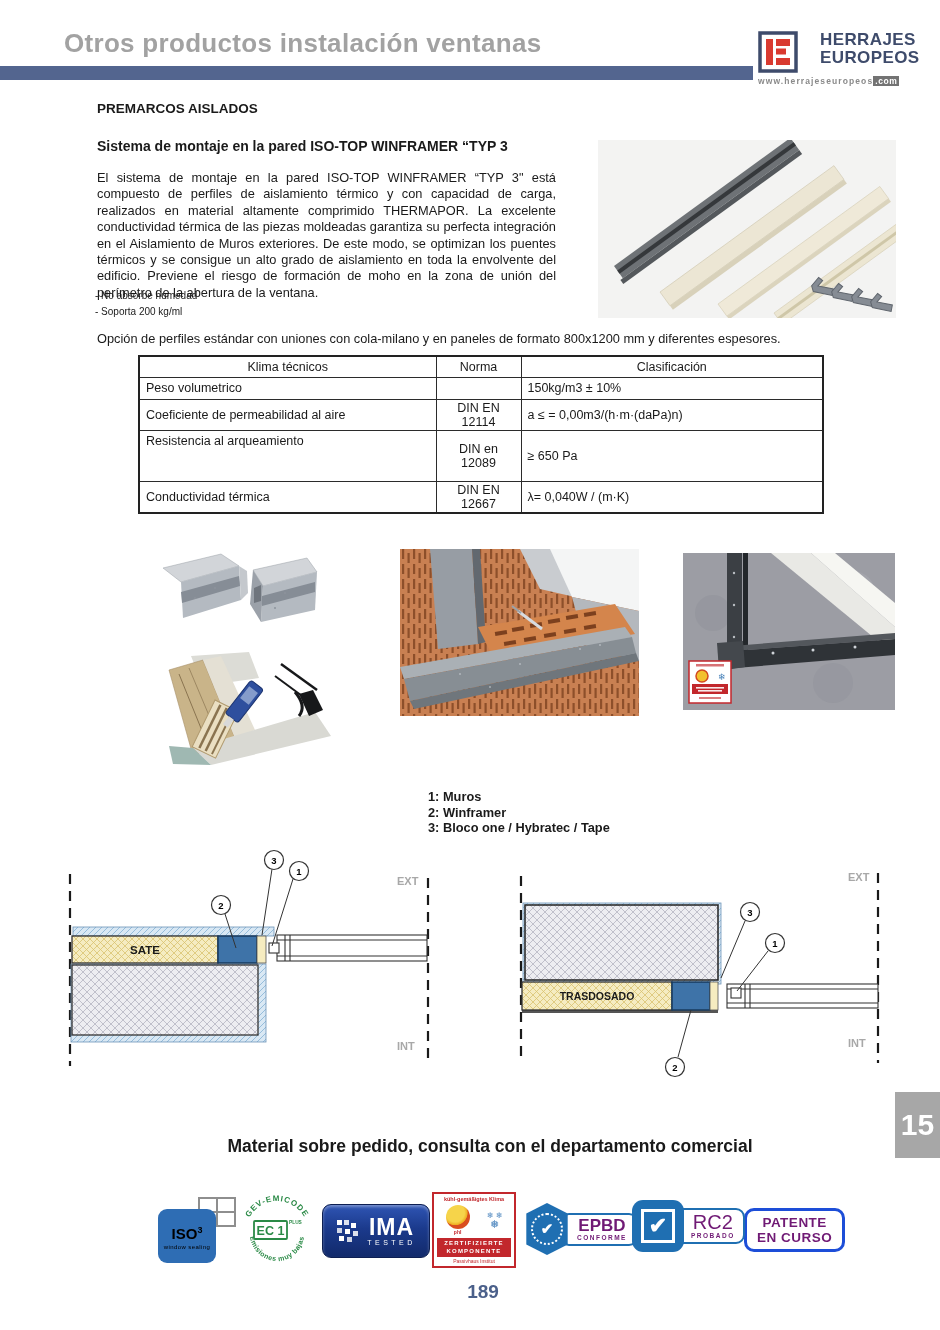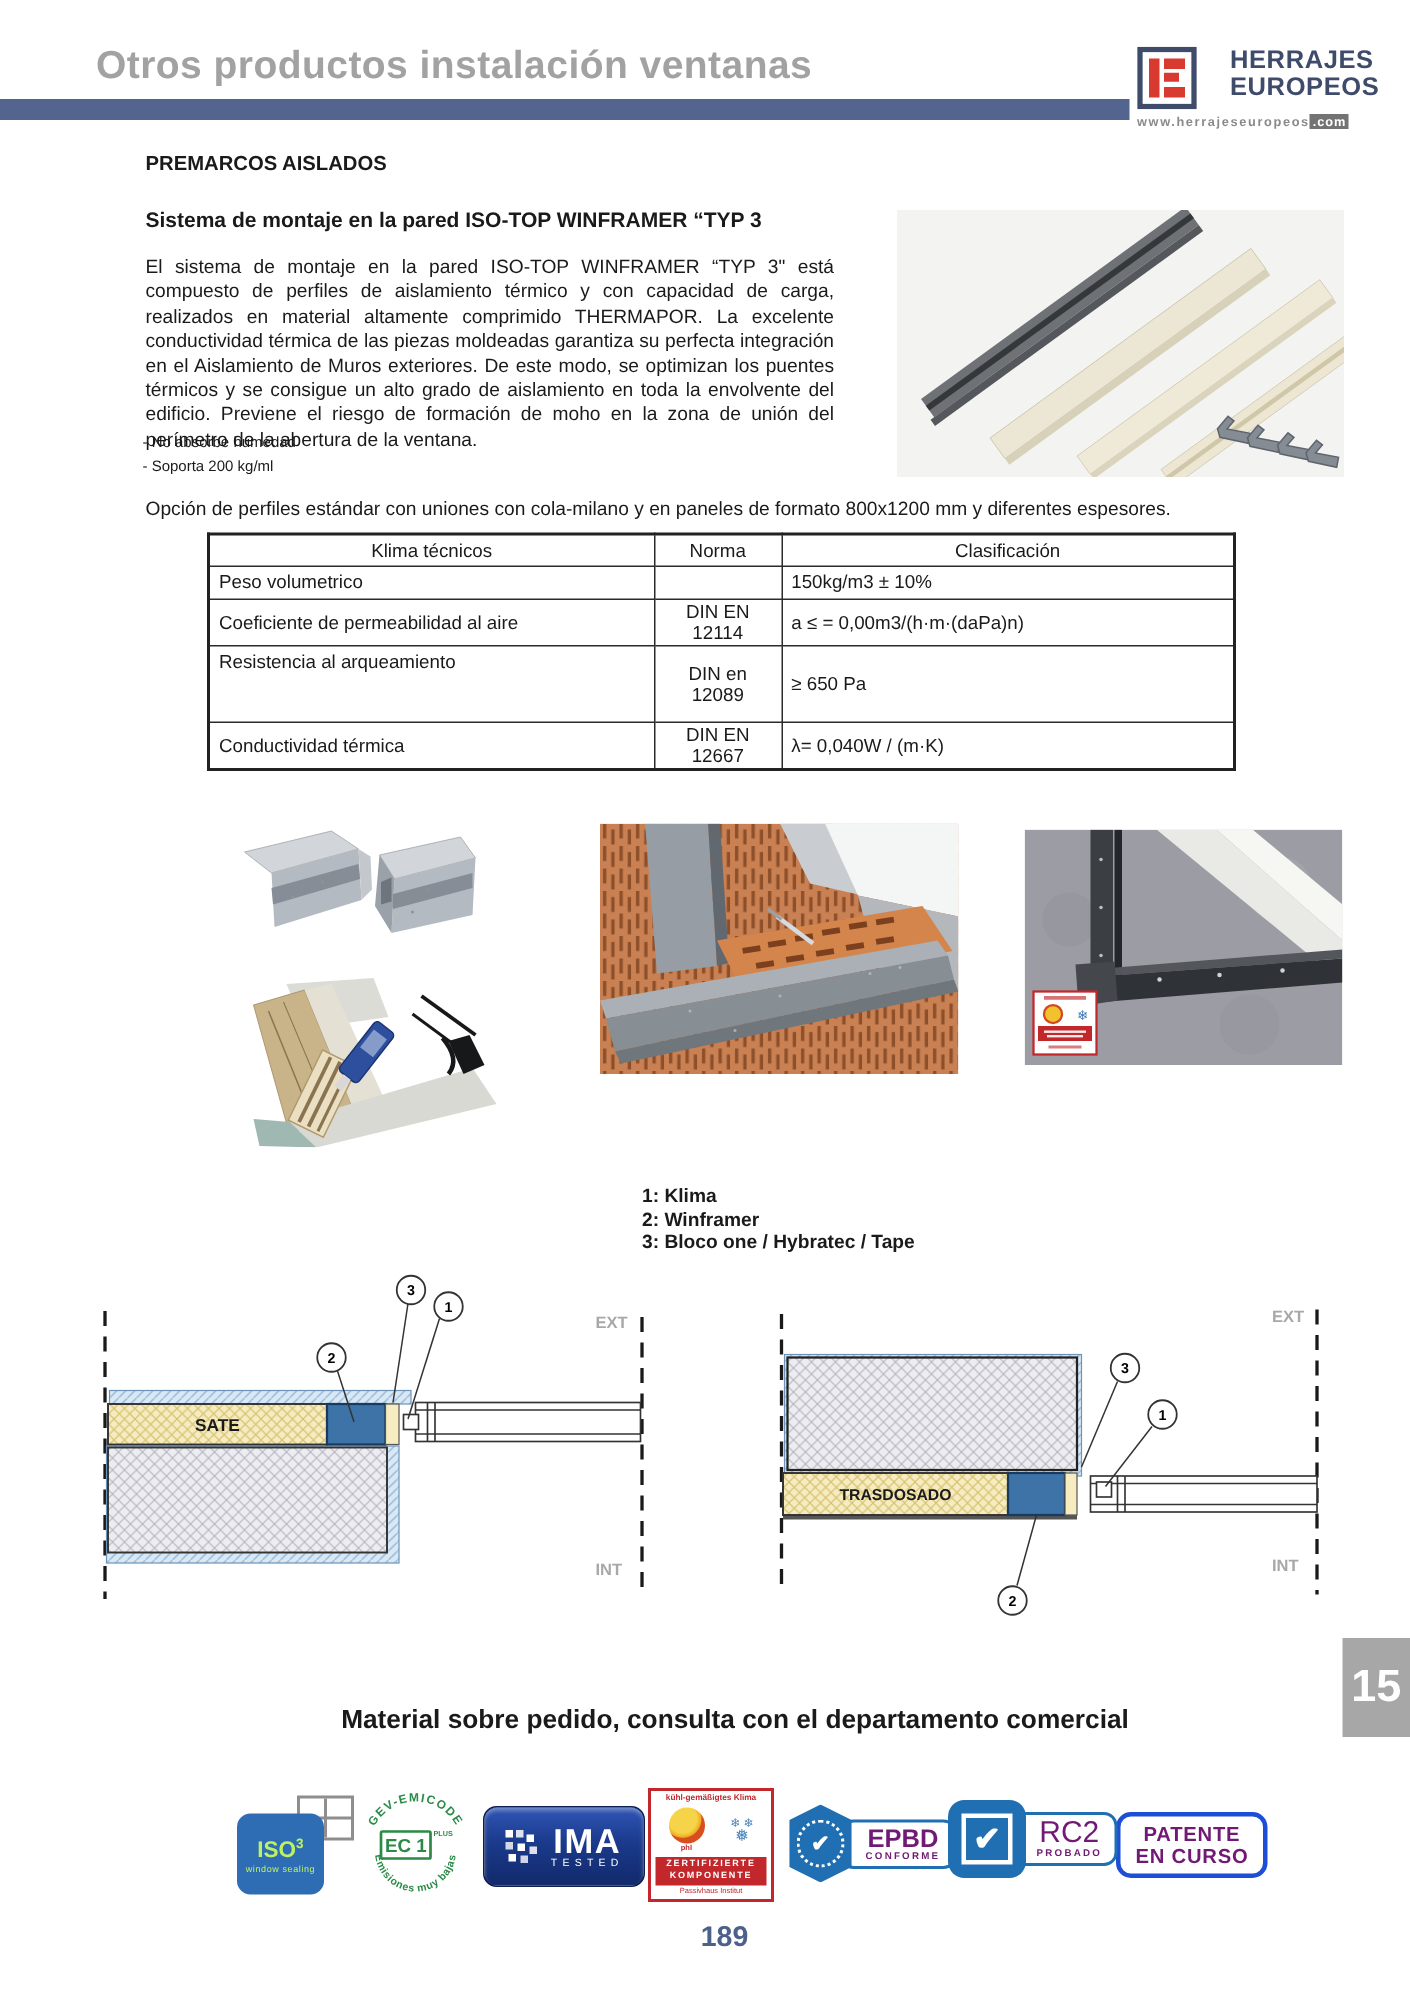--- a/index.html
+++ b/index.html
@@ -34,21 +34,21 @@
   
   .order-note{left:20px;top:1136px;width:940px;text-align:center;font-size:17.5px;font-weight:bold;}
   .page-num{left:13px;top:1281px;width:940px;text-align:center;font-size:19px;font-weight:bold;color:#4b608a;}
   .side-tab{right:0;top:1092px;width:45px;height:66px;background:#a7a7a7;color:#fff;font-size:30px;font-weight:bold;display:flex;align-items:center;justify-content:center;}
   
   .badge-blue{color:#701a75;}
   .iso-wrap{left:158px;top:1197px;width:78px;height:66px;}
   .iso-window{position:absolute;right:0;top:0;width:34px;height:26px;background:#fff;border:2px solid #8e8e8e;z-index:1;}
   .iso-window i{position:absolute;background:#8e8e8e;}
   .iso-sq{position:absolute;left:0;bottom:0;width:58px;height:54px;background:#2e6db4;border-radius:9px;z-index:2;
-          display:flex;flex-direction:column;align-items:center;justify-content:center;color:#bef264;}
+          display:flex;flex-direction:column;align-items:center;justify-content:center;color:#000000;}
   .iso-label{font-size:15px;font-weight:bold;line-height:15px;}
   .iso-label sup{font-size:9px;}
   .iso-sub{font-size:6px;margin-top:3px;letter-spacing:.4px;}
   .ec1-wrap{left:240px;top:1193px;width:74px;height:74px;}
   .ima-wrap{left:322px;top:1204px;width:106px;height:52px;border-radius:9px;border:1.5px solid #0d1f52;
             background:linear-gradient(180deg,#2f55b4 0%,#1b3a8c 45%,#122a6b 100%);
             display:flex;align-items:center;justify-content:center;gap:7px;box-shadow:inset 0 2px 3px rgba(255,255,255,.35);}
   .ima-txt{display:flex;flex-direction:column;align-items:center;color:#fff;}
   .ima-label{font-size:23px;font-weight:bold;line-height:21px;letter-spacing:1px;}
   .ima-sub{font-size:7px;letter-spacing:3.5px;margin-top:1px;}
@@ -307,21 +307,21 @@
       <text x="29" y="19" font-size="9" fill="#3d7ab5">❄</text>
       <rect x="3" y="23" width="36" height="10" fill="#c2272c"></rect>
       <rect x="7" y="26" width="28" height="1.6" fill="#fff" opacity=".9"></rect>
       <rect x="9" y="29" width="24" height="1.6" fill="#fff" opacity=".9"></rect>
       <rect x="10" y="36" width="22" height="2" fill="#c2272c" opacity=".6"></rect>
     </g>
   </svg>
 </div>
 
 <div class="abs legend">
-  <div>1: Klima</div>
+  <div>1: Muros</div>
   <div>2: Winframer</div>
   <div>3: Bloco one / Hybratec / Tape</div>
 </div>
 
 <div class="abs" style="left:55px;top:848px;">
 <svg width="390" height="225" viewBox="0 0 390 225">
   <defs>
     <pattern id="hy1" width="7" height="7" patternUnits="userSpaceOnUse">
       <rect width="7" height="7" fill="#f5ecc2"></rect>
       <path d="M0,7 L7,0 M0,0 L7,7" stroke="#d9c370" stroke-width=".8"></path>

